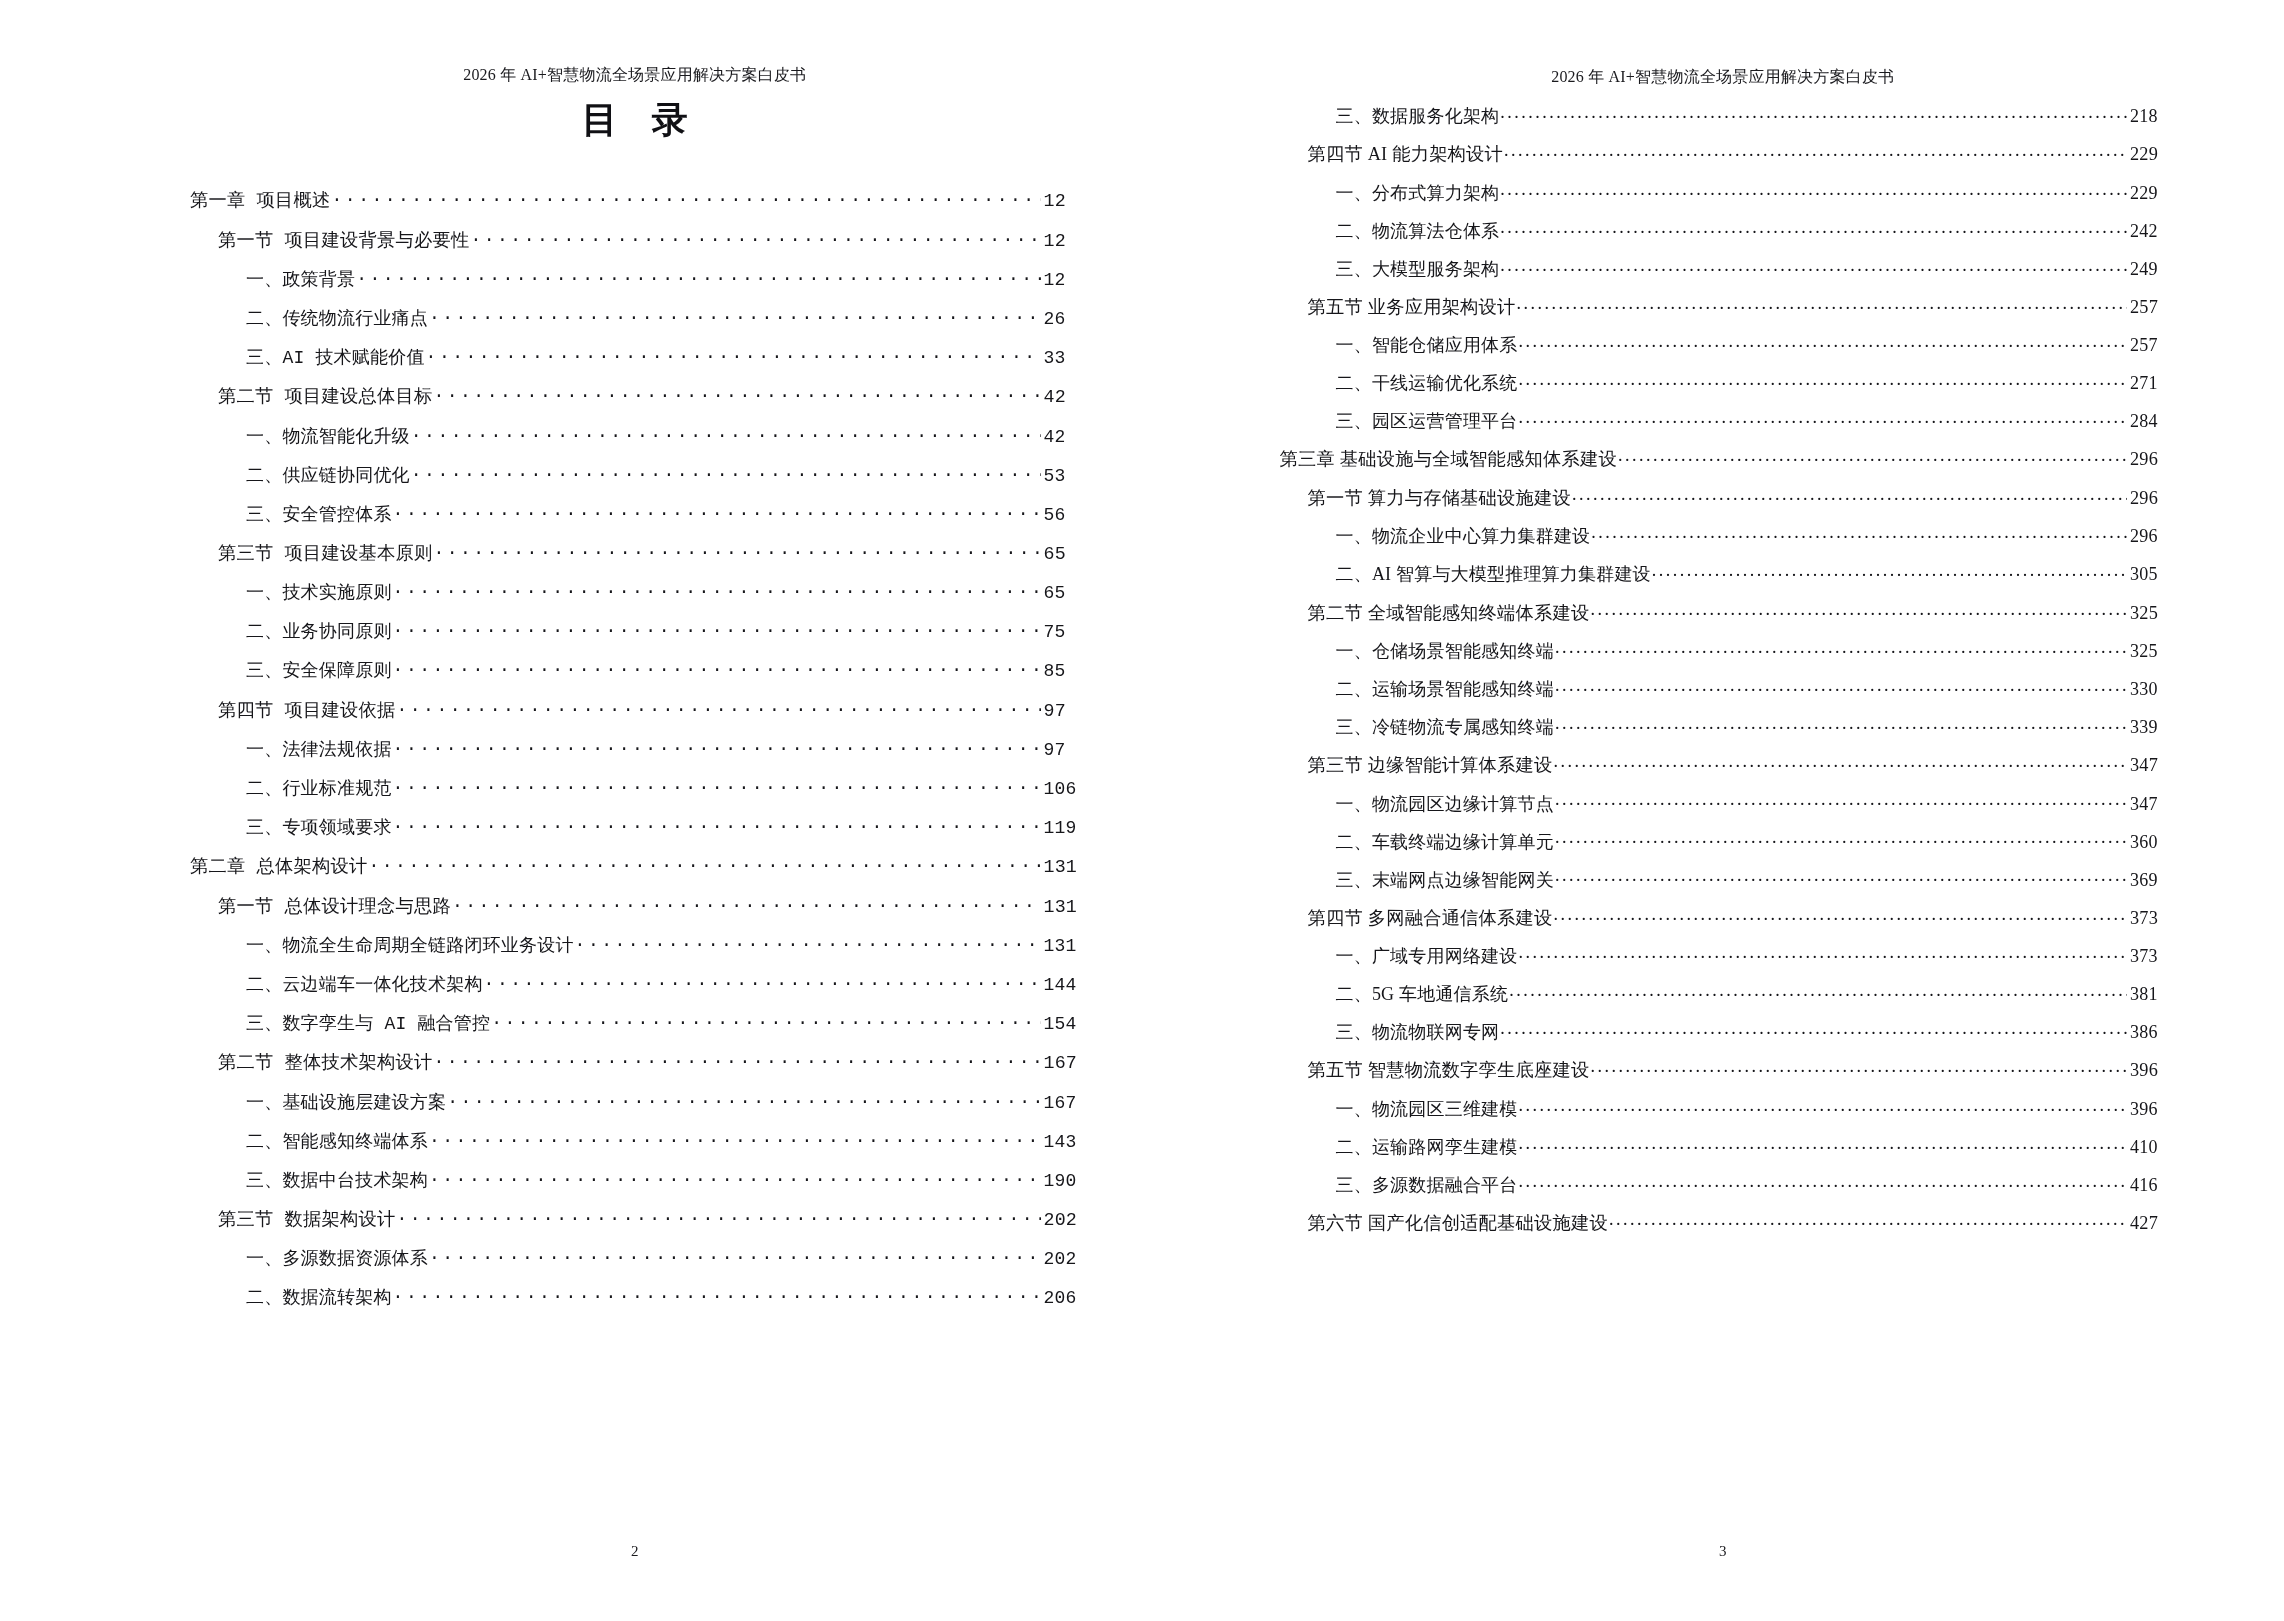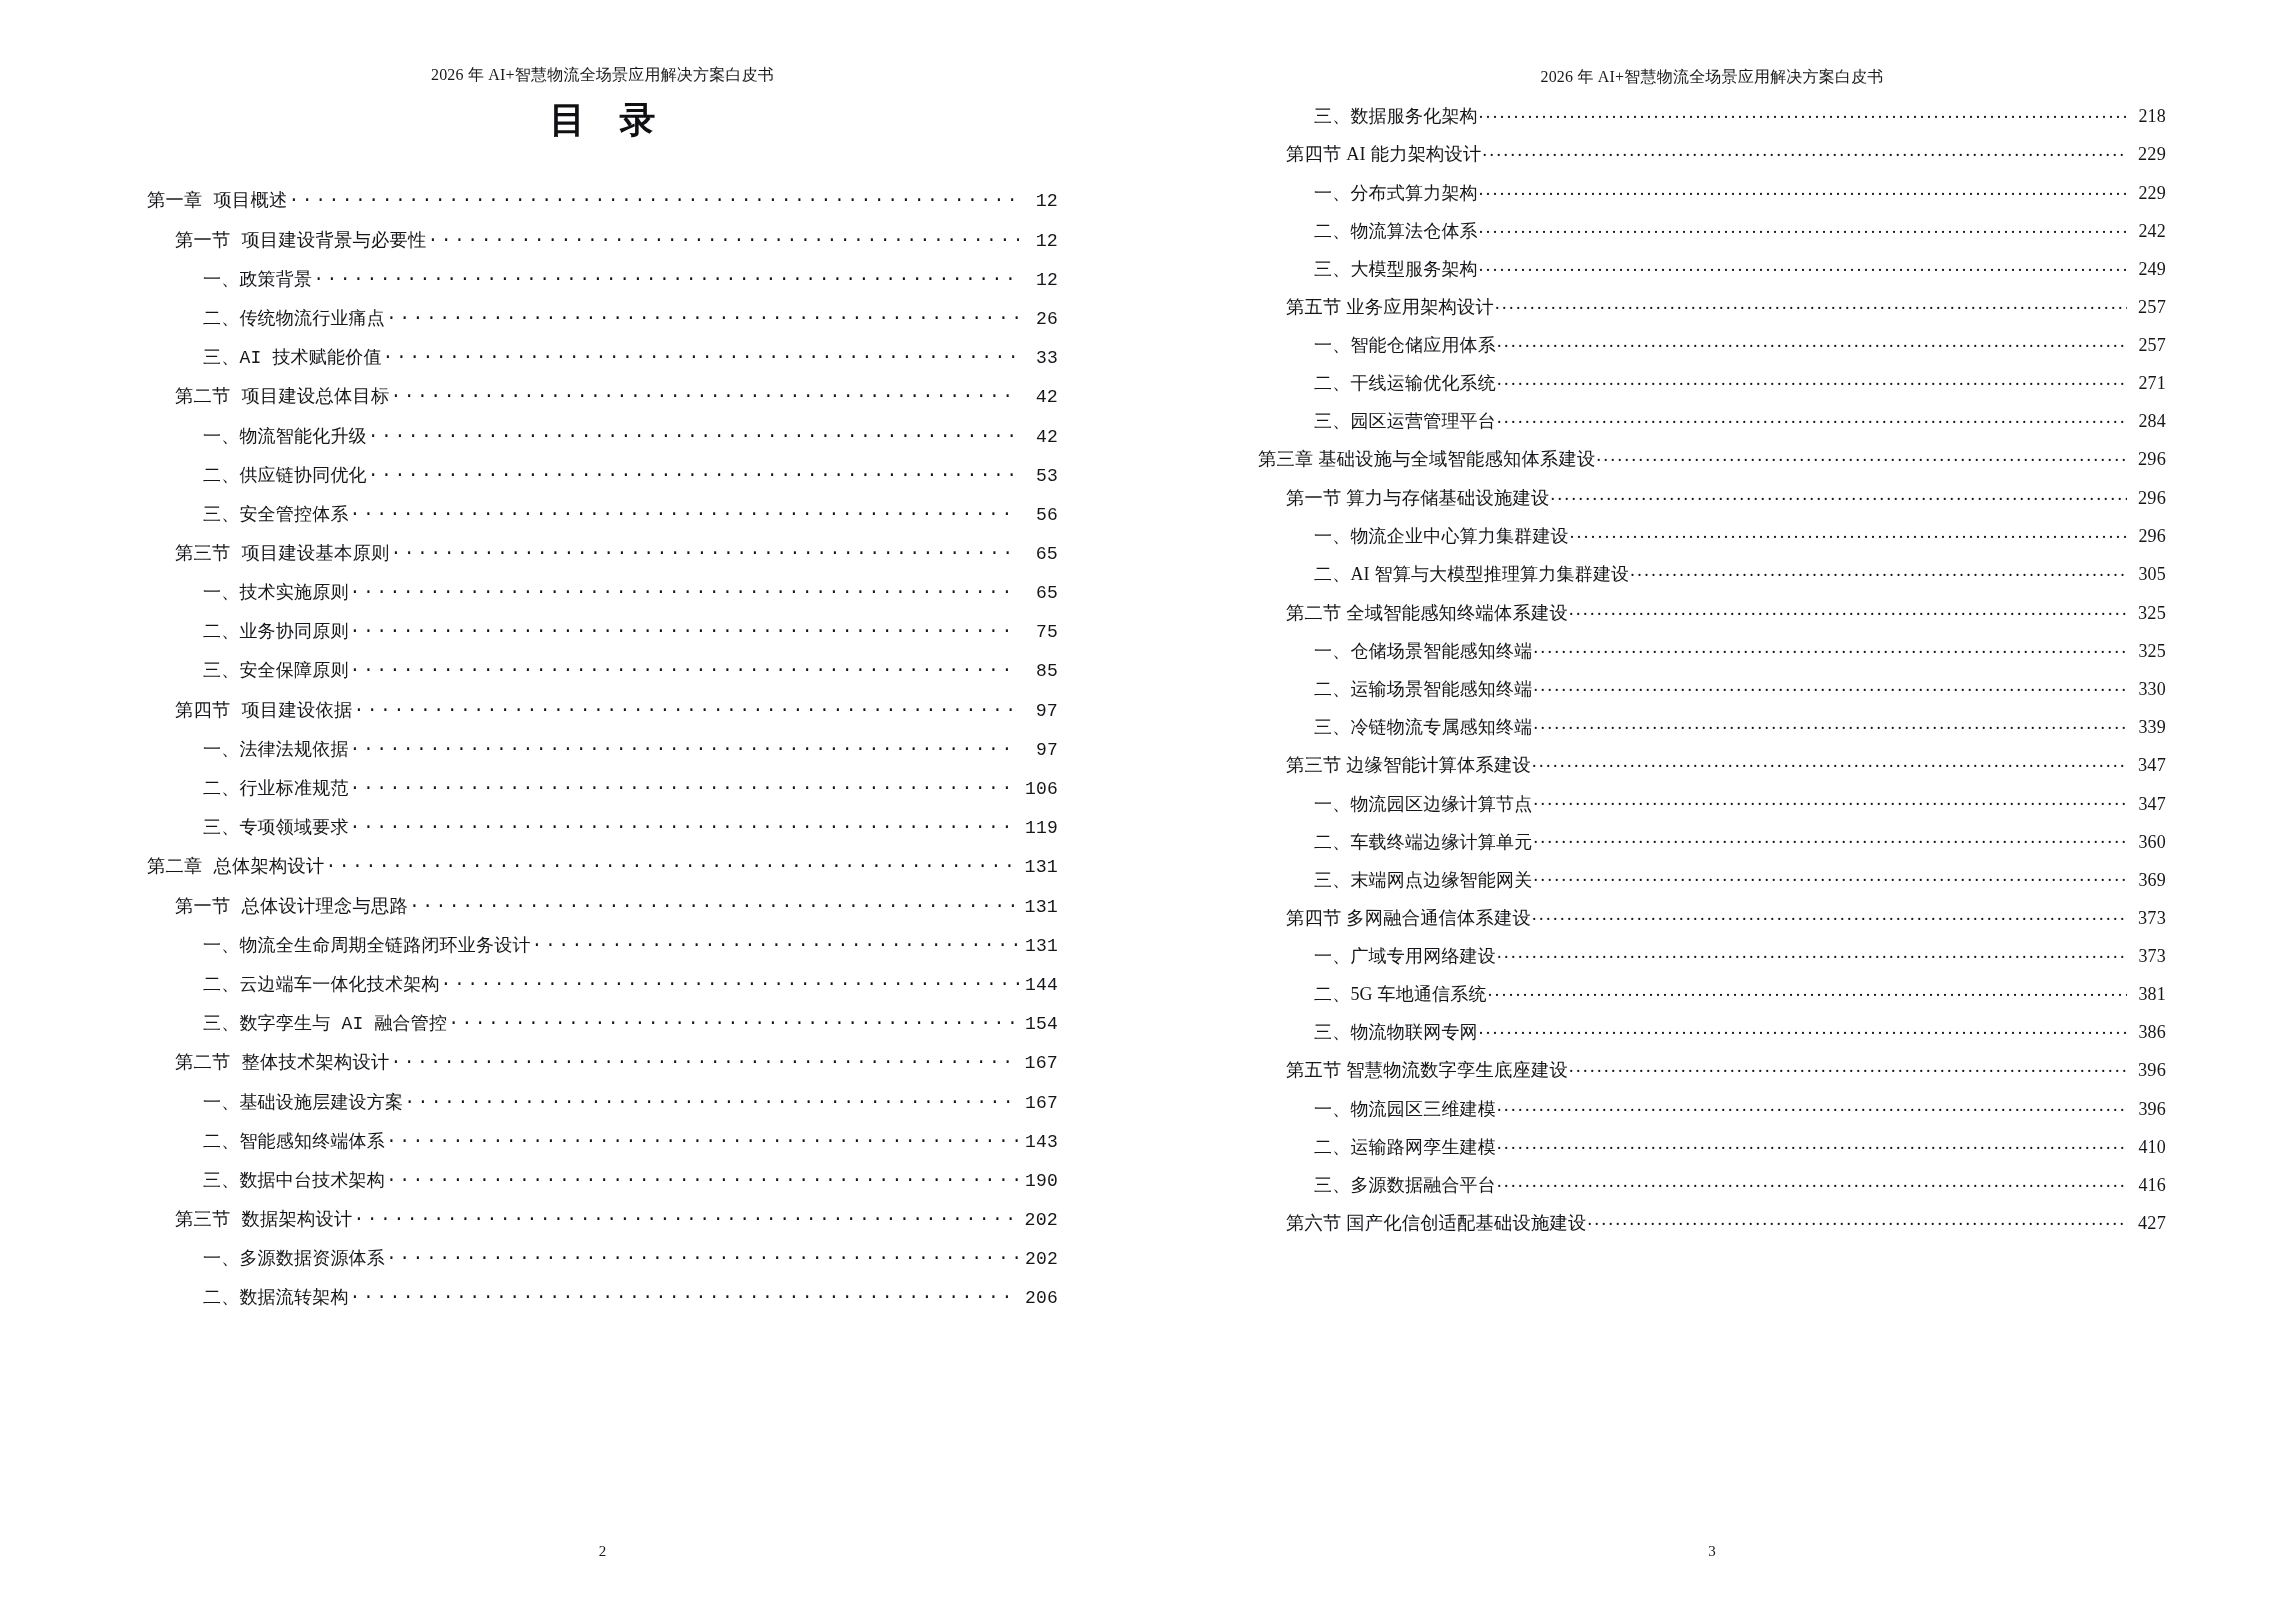--- a/index.html
+++ b/index.html
@@ -12,20 +12,21 @@
     height: 1622px;
     font-family: "Liberation Serif", "DejaVu Serif", serif;
     color: #16161a;
     overflow: hidden;
   }
   .spread {
     display: flex;
     width: 2284px;
     height: 1194px;
     box-sizing: border-box;
+    padding-left: 43px;
   }
   .page {
     position: relative;
     width: 1142px;
     height: 1622px;
     box-sizing: border-box;
     background: #ffffff;
   }
   .page-inner {
     position: absolute;
@@ -112,21 +113,20 @@
     position: absolute;
     left: 0;
     bottom: 0.06em;
     letter-spacing: 2.5px;
     font-size: 18px;
     color: #16161a;
     white-space: nowrap;
   }
   .entry-page {
     flex: 0 0 auto;
-    text-align: right;
     min-width: 36px;
     letter-spacing: 0.2px;
   }
 
   
   .folio {
     position: absolute;
     bottom: 62px;
     left: 0;
     right: 0;

